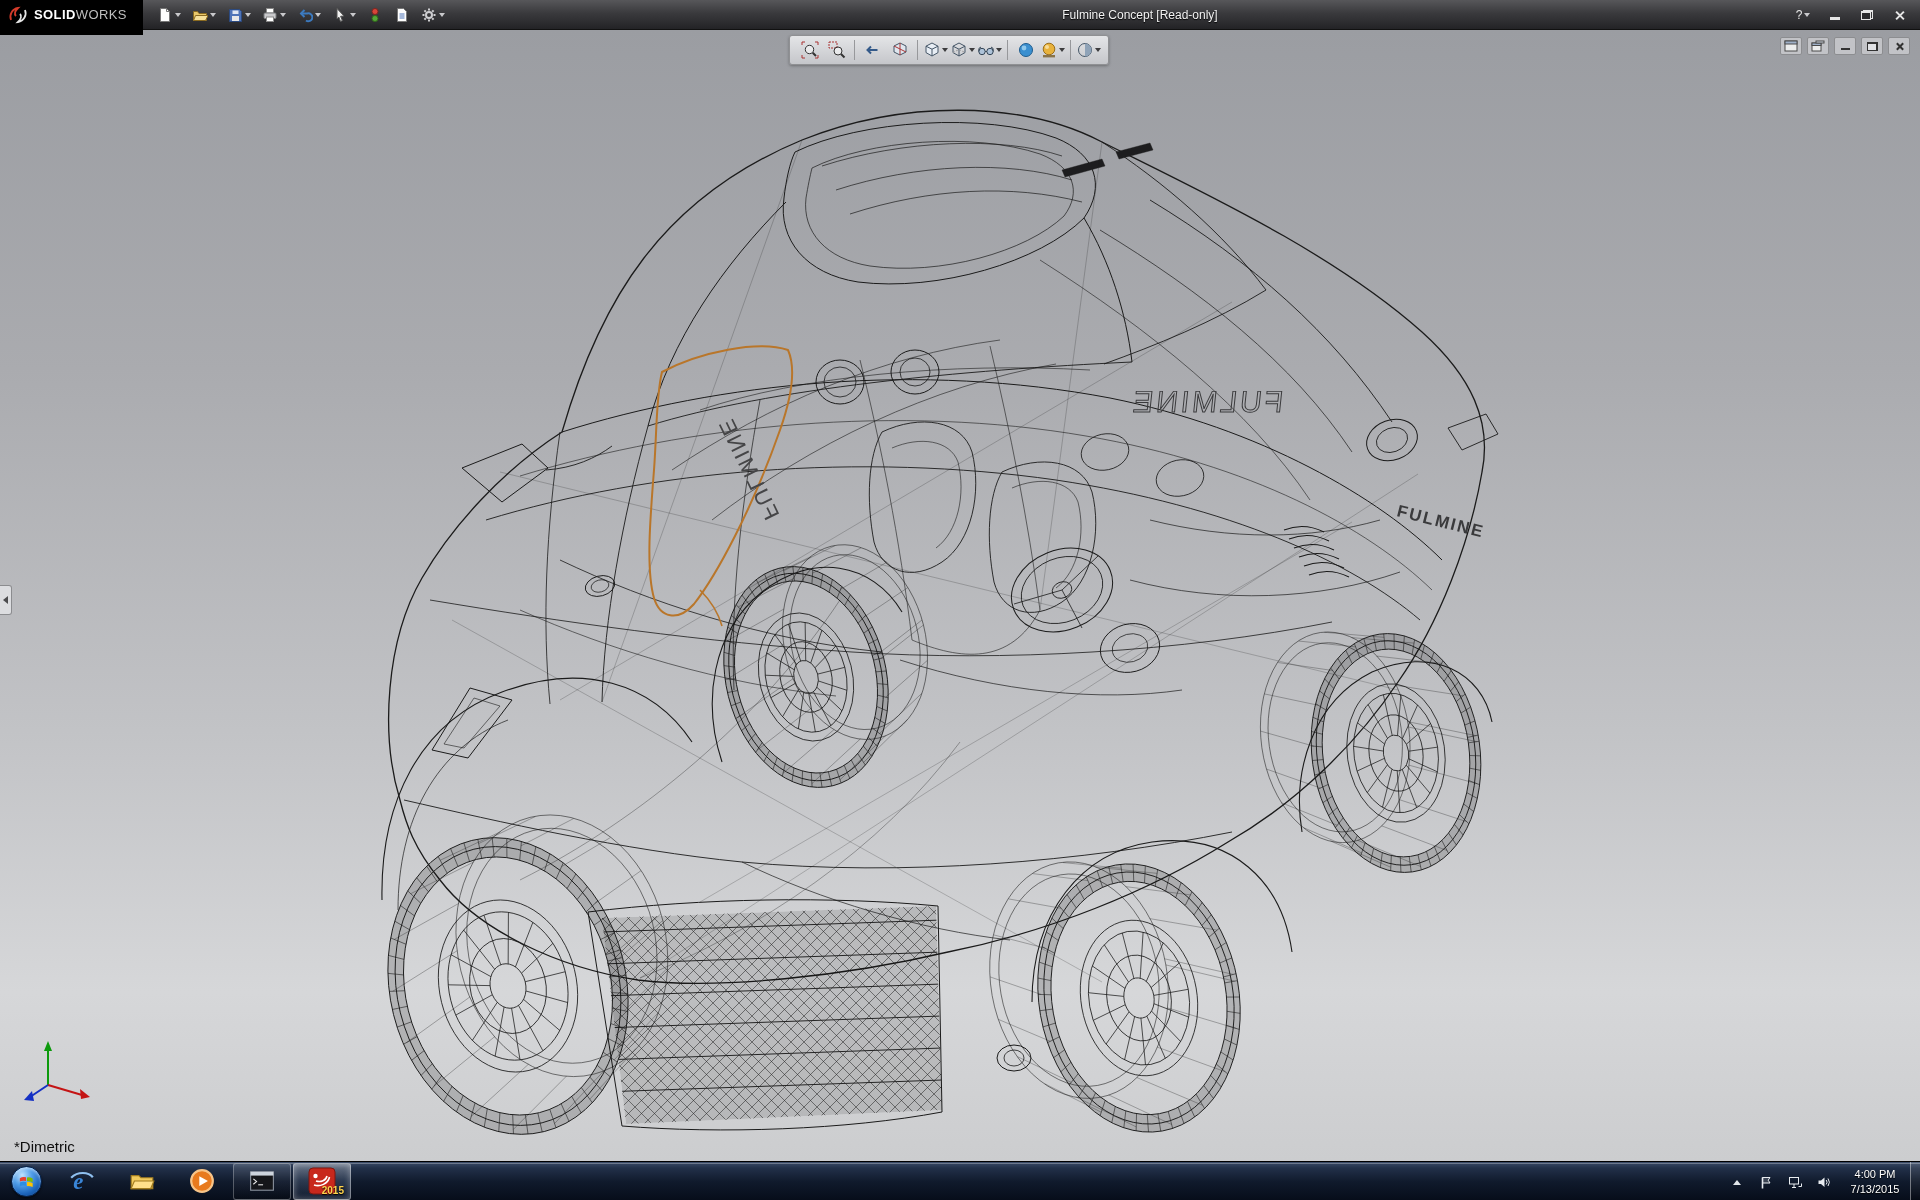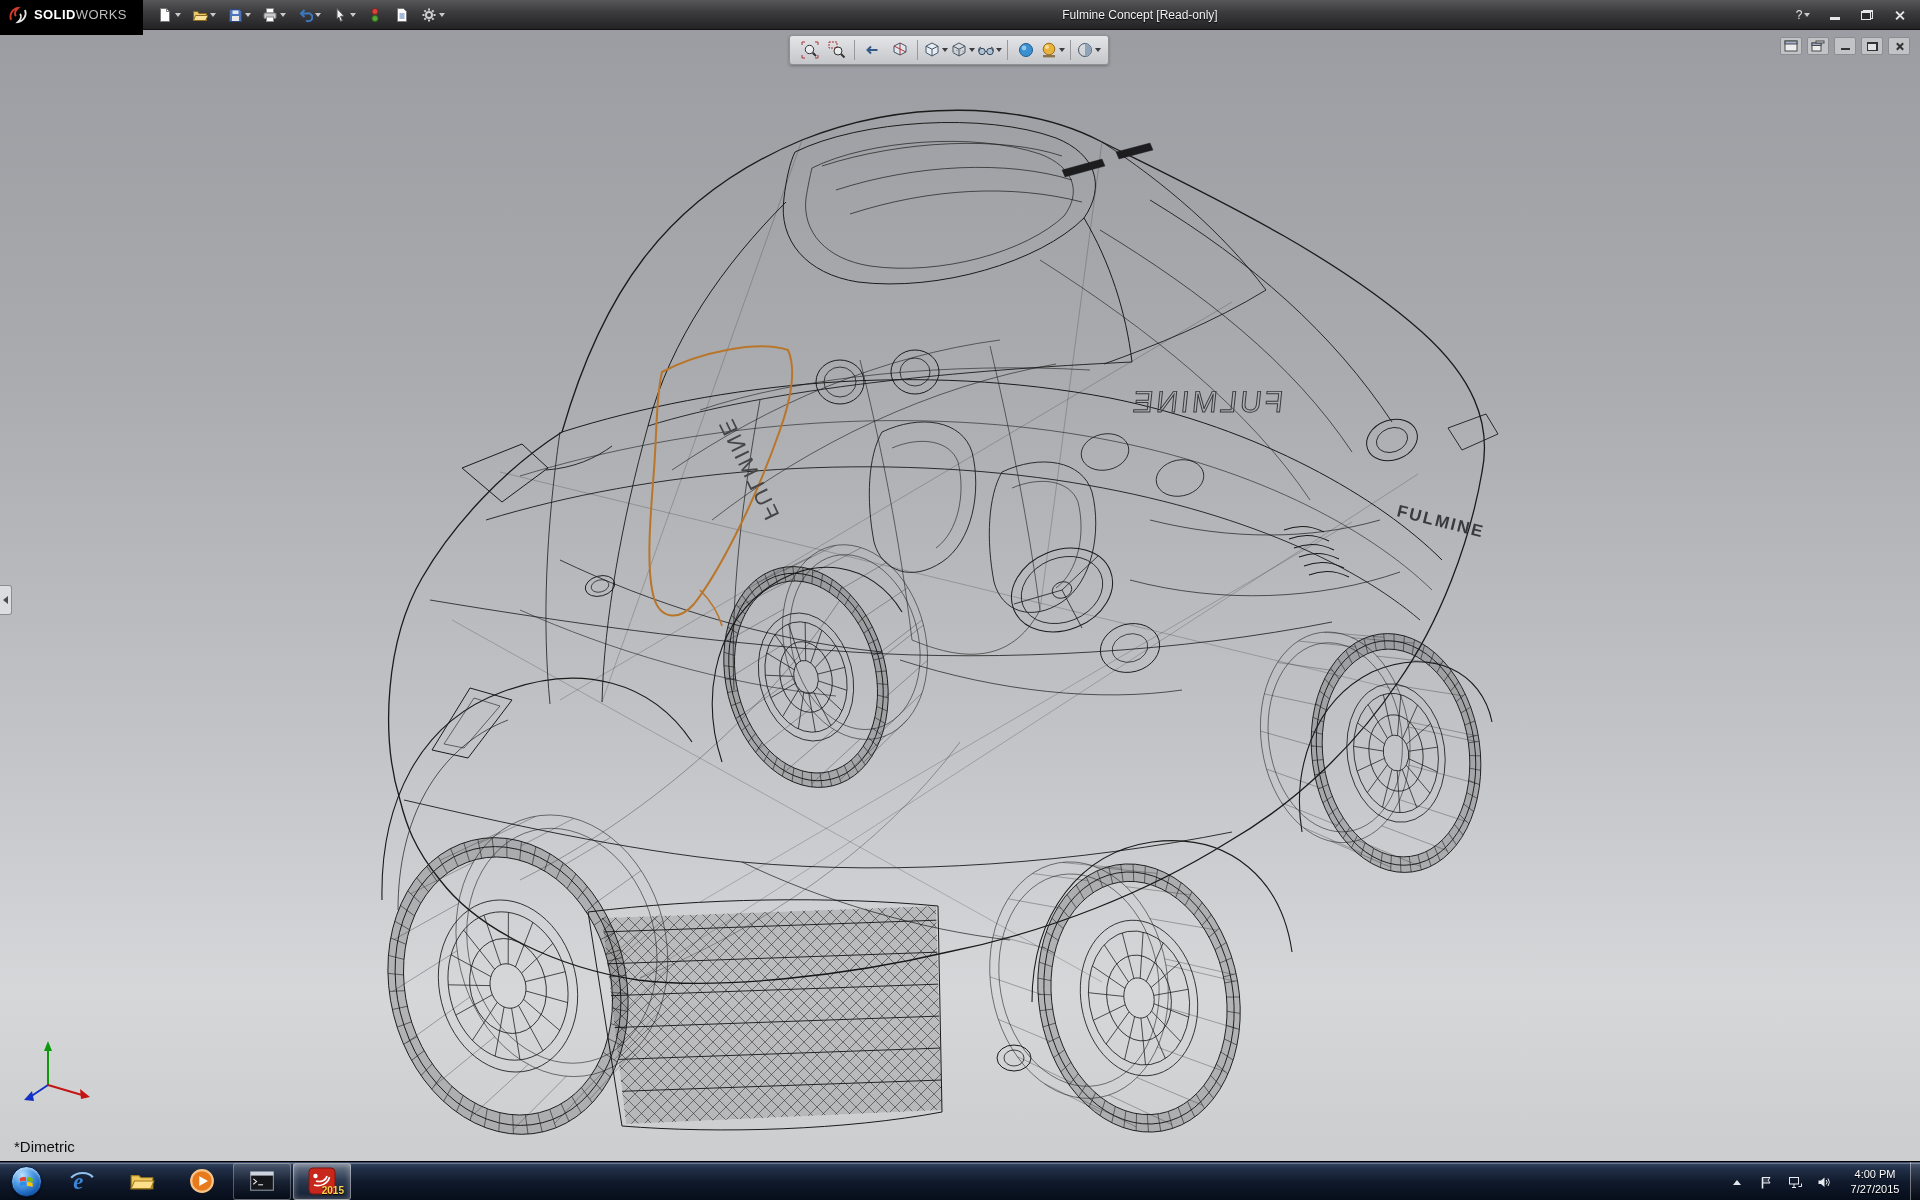--- a/index.html
+++ b/index.html
@@ -959,18 +959,18 @@
           </svg>
       </span>
       <span class="tray-ico">
         <svg width="16" height="16" viewBox="0 0 16 16">
             <path d="M2.5 6.5v3.5h2.5L8.5 13V3.5L5 6.5z" fill="#e8ecf0"></path>
             <path d="M10.2 6q1.8 2.2 0 4.5M12 4.5q2.8 3.8 0 7.5" stroke="#e8ecf0" fill="none"></path>
           </svg>
       </span>
       <span class="clock">
         <div>4:00 PM</div>
-        <div>7/27/2015</div>
+        <div>7/13/2015</div>
       </span>
     </div>
     <span class="show-desktop"></span>
   </footer>
 </div>
 
 </body></html>

